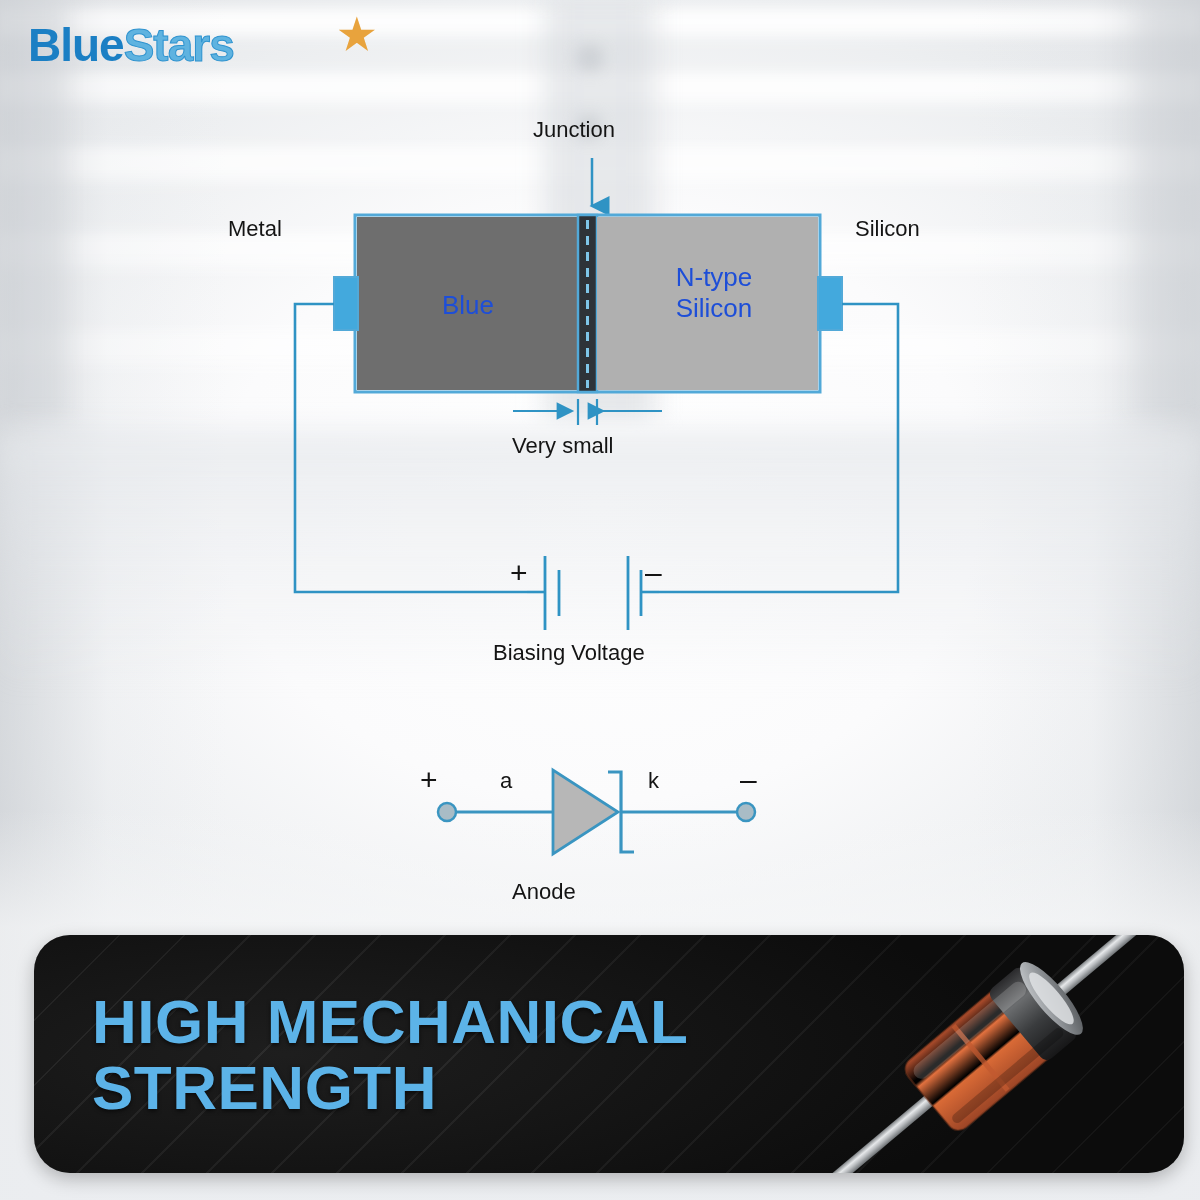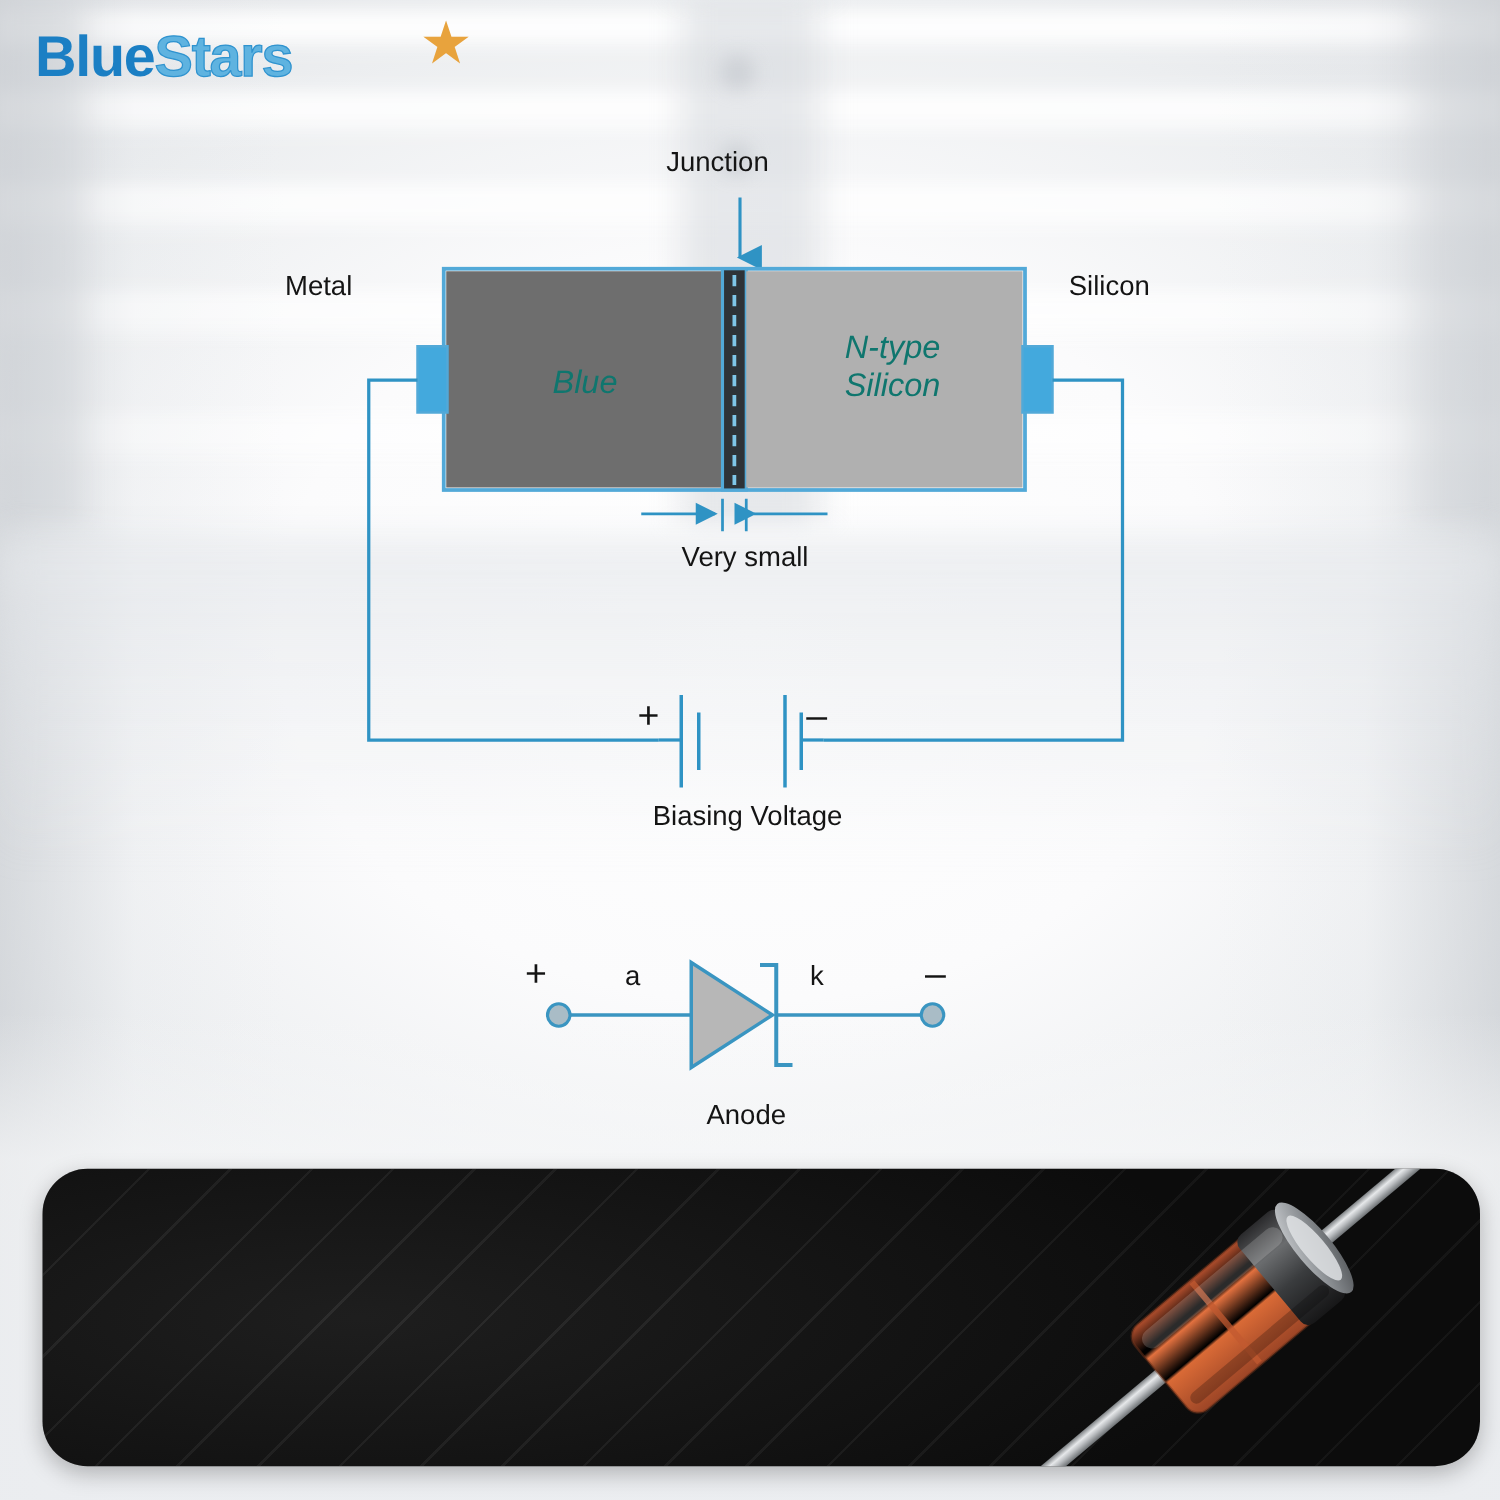--- a/index.html
+++ b/index.html
@@ -99,29 +99,28 @@
   #diagram svg { position: absolute; left:0; top:0; }
 
   .dlabel {
     position: absolute;
     color: #141414;
     font-size: 22px;
     line-height: 1.12;
     white-space: nowrap;
     font-family: "Liberation Sans", sans-serif;
   }
-  .dlabel.center { text-align: center; }
+  .dlabel.center { text-align: left; }
   .block-text {
     position: absolute;
-    color: #0f766e;
+    color: #1d4ed8;
     font-size: 26px;
     line-height: 1.18;
     text-align: center;
     white-space: nowrap;
-    font-style: italic;
   }
   .sign {
     position: absolute;
     color: #141414;
     font-size: 30px;
     line-height: 1;
   }
 
   
   .banner {
@@ -256,20 +255,22 @@
     <div class="sign" style="left:420px; top:765px;">+</div>
     <div class="dlabel" style="left:500px; top:769px;">a</div>
     <div class="dlabel" style="left:648px; top:769px;">k</div>
     <div class="sign" style="left:740px; top:765px;">–</div>
     <div class="dlabel center" style="left:512px; top:880px; width:170px;">Anode</div>
   </div>
 
   <div class="banner">
     <div class="banner-stripes"></div>
     <div class="banner-vignette"></div>
+    <div class="banner-title">HIGH MECHANICAL
+STRENGTH</div>
 
     <svg class="diode-photo" viewBox="0 0 500 300">
       <defs>
         <linearGradient id="leadGrad" x1="0" y1="0" x2="0" y2="1">
           <stop offset="0%" stop-color="#7d8184"></stop>
           <stop offset="35%" stop-color="#e6e8ea"></stop>
           <stop offset="62%" stop-color="#b9bcbf"></stop>
           <stop offset="100%" stop-color="#6d7174"></stop>
         </linearGradient>
         <linearGradient id="bodyGrad" x1="0" y1="0" x2="0" y2="1">

